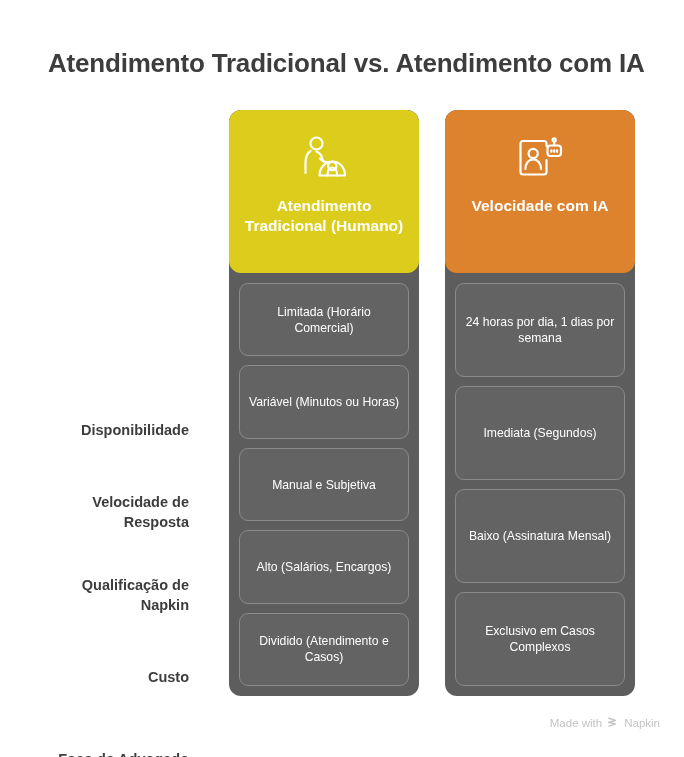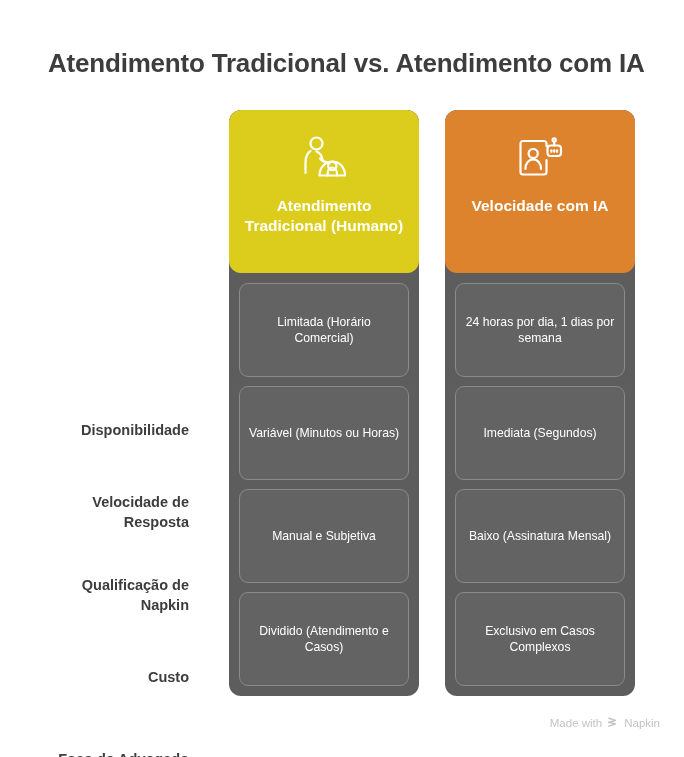--- a/index.html
+++ b/index.html
@@ -180,20 +180,21 @@
           <circle cx="35.3" cy="34" r="4.2"></circle>
         </svg>
       </span>
       <div class="col-header-title">Atendimento Tradicional (Humano)</div>
     </div>
 
     <div class="col-body">
       <div class="cell">Limitada (Horário Comercial)</div>
       <div class="cell">Variável (Minutos ou Horas)</div>
       <div class="cell">Manual e Subjetiva</div>
+      <div class="cell">Alto (Salários, Encargos)</div>
       <div class="cell">Dividido (Atendimento e Casos)</div>
     </div>
   </div>
 
   <div class="col col-ia">
 
     <div class="col-header orange">
       <span class="col-header-icon">
         <svg viewBox="0 0 54 54" width="54" height="54" fill="none" stroke="#ffffff" stroke-width="2.2" stroke-linecap="round" stroke-linejoin="round">
           <path d="M33.5 14 L33.5 11.5 A2.5 2.5 0 0 0 31 9 L10 9 A2.5 2.5 0 0 0 7.5 11.5 L7.5 40 A2.5 2.5 0 0 0 10 42.5 L31 42.5 A2.5 2.5 0 0 0 33.5 40 L33.5 28"></path>

